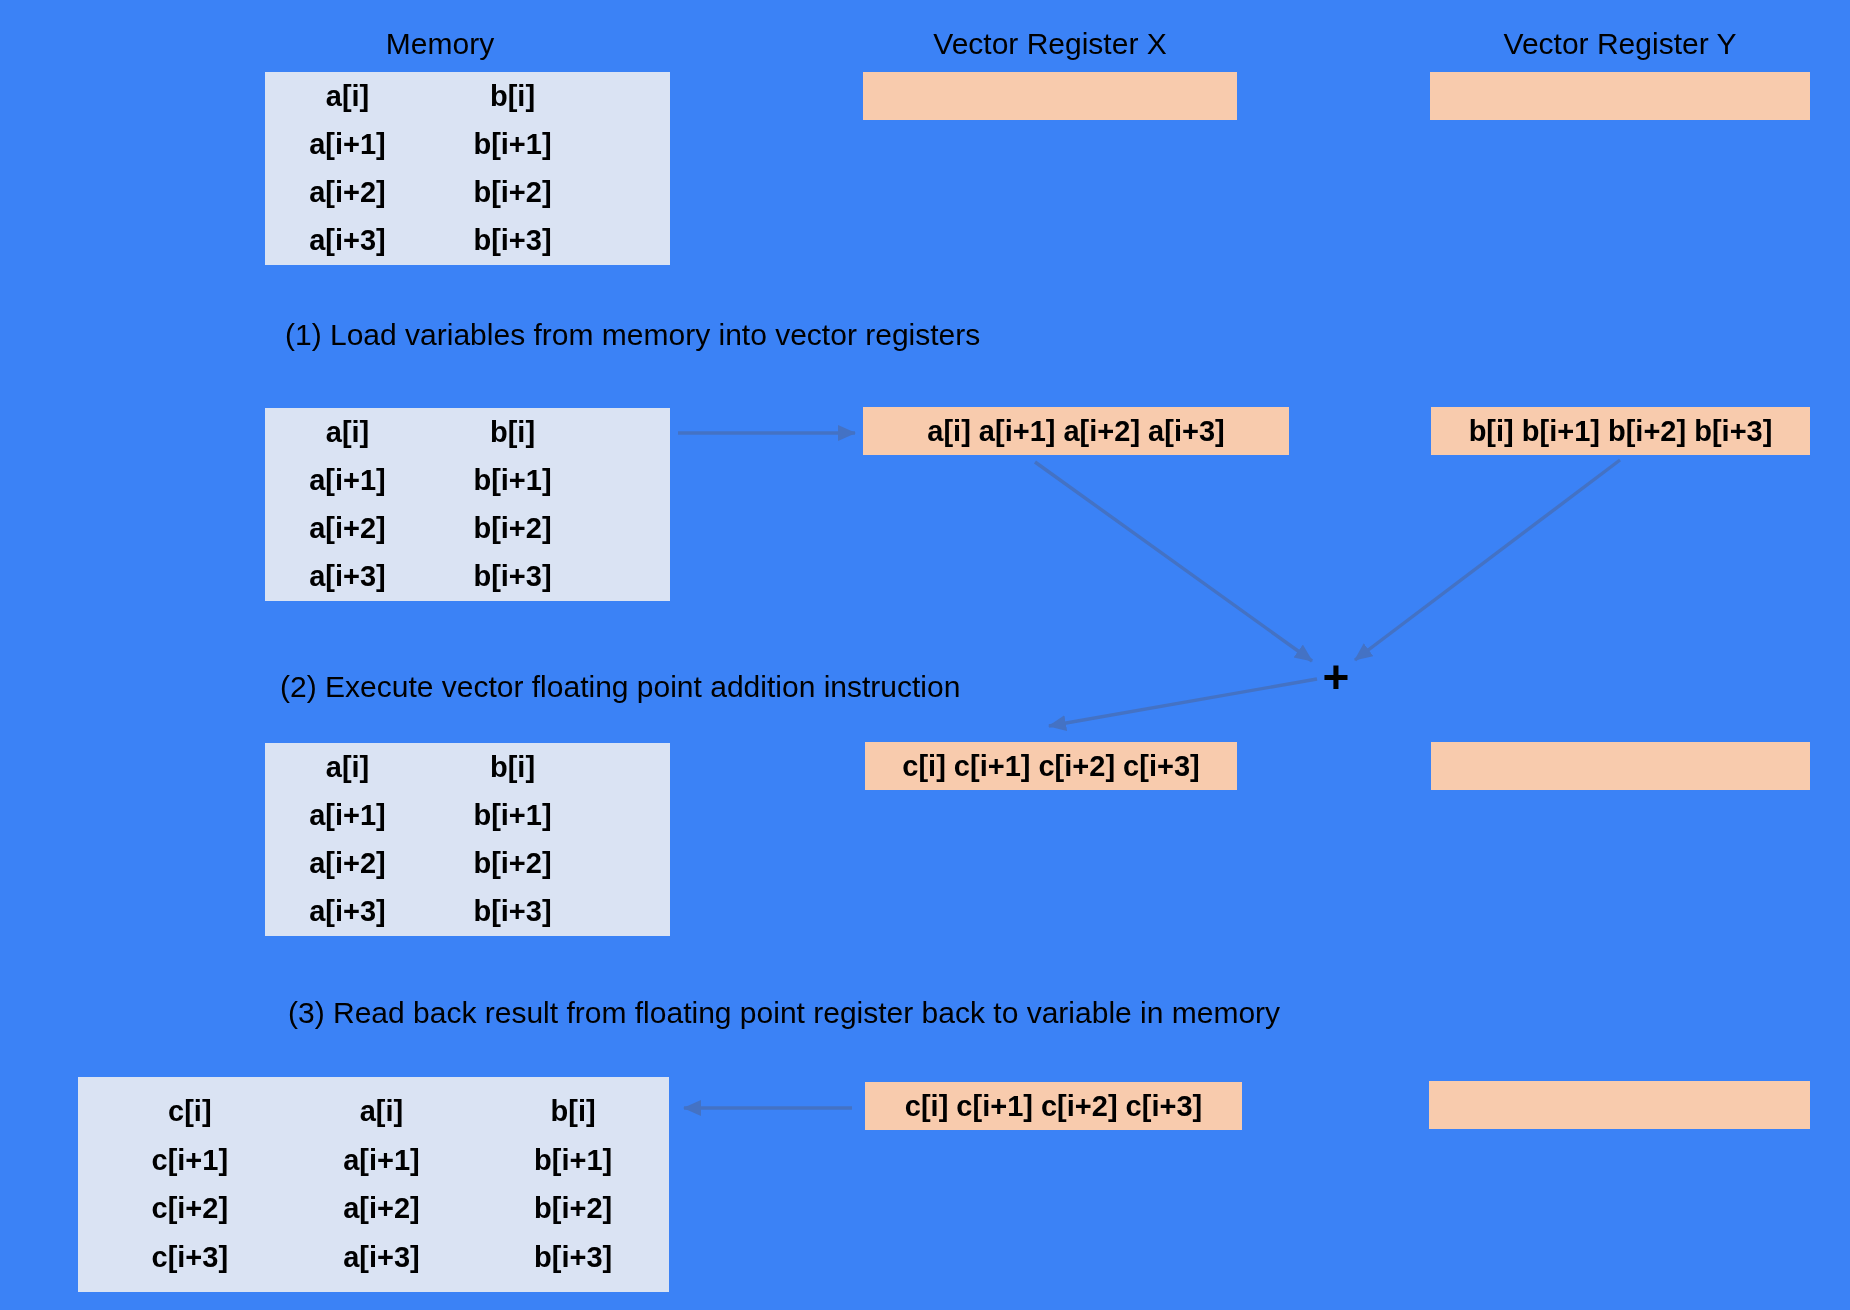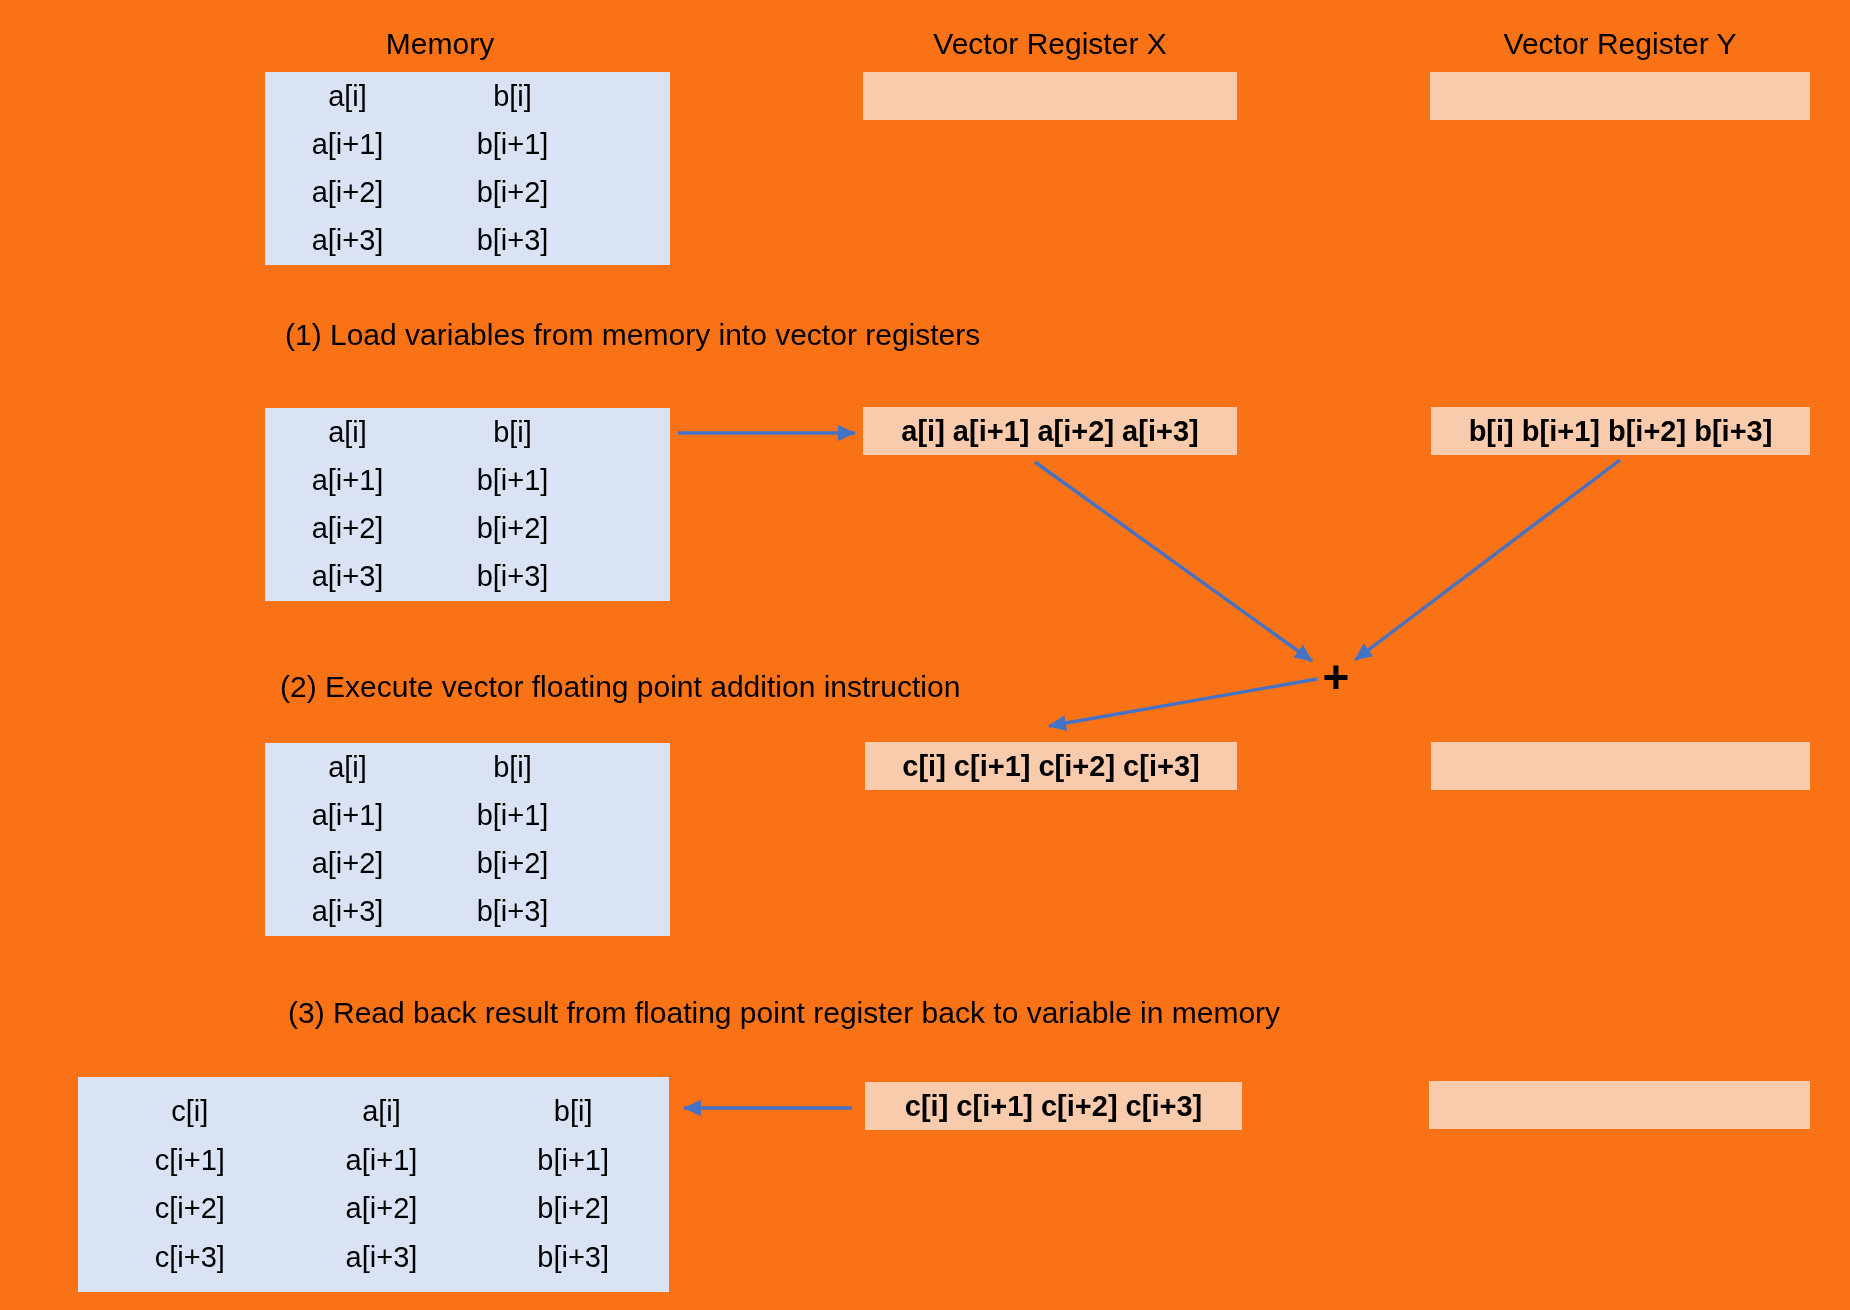--- a/index.html
+++ b/index.html
@@ -1,28 +1,29 @@
 <!DOCTYPE html>
 <html style="--mem-fill: #dae3f3; --reg-fill: #f8cbad; --arrow: #4472c4;"><head>
 <meta charset="utf-8">
 <style>
   html,body { margin:0; padding:0; background:#ffffff; }
   .canvas {
-    position:relative; width:1850px; height:1310px; background:#f97316;
+    position:relative; width:1850px; height:1310px; background:#3b82f6;
     font-family:"Liberation Sans", sans-serif; color:#000; overflow:hidden;
   }
   .title {
     position:absolute; font-size:30px; text-align:center; white-space:nowrap;
   }
   .caption {
     position:absolute; font-size:30px; white-space:nowrap;
   }
   .mem-box {
     position:absolute; background:var(--mem-fill,#dae3f3); display:grid;
     box-sizing:border-box;
+    font-weight:bold;
   }
   .mem-box.two { grid-template-columns:1fr 1fr; padding-right:75px; }
   .mem-box.three { grid-template-columns:1fr 1fr 1fr; padding-top:10px; padding-bottom:10px;padding-left:16px; }
   .cell {
     display:flex; align-items:center; justify-content:center;
     font-size:29px; white-space:nowrap;
   }
   .reg-bar {
     position:absolute; background:var(--reg-fill,#f8cbad); height:48px;
     display:flex; align-items:center; justify-content:center;
@@ -63,21 +64,21 @@
   <div class="mem-box two" style="left:265px; top:408px; width:405px; height:193px;">
     <div class="cell">a[i]</div>
     <div class="cell">b[i]</div>
     <div class="cell">a[i+1]</div>
     <div class="cell">b[i+1]</div>
     <div class="cell">a[i+2]</div>
     <div class="cell">b[i+2]</div>
     <div class="cell">a[i+3]</div>
     <div class="cell">b[i+3]</div>
   </div>
-  <div class="reg-bar" style="left:863px; top:407px; width:374px;">a[i] a[i+1] a[i+2] a[i+3]</div>
+  <div class="reg-bar" style="left:863px; top:407px; width:426px;">a[i] a[i+1] a[i+2] a[i+3]</div>
   <div class="reg-bar" style="left:1431px; top:407px; width:379px;">b[i] b[i+1] b[i+2] b[i+3]</div>
 
   <div class="caption" style="left:280px; top:658px;margin-top:12px;">(2) Execute vector floating point addition instruction</div>
   <div class="plus">+</div>
 
   <div class="mem-box two" style="left:265px; top:743px; width:405px; height:193px;">
     <div class="cell">a[i]</div>
     <div class="cell">b[i]</div>
     <div class="cell">a[i+1]</div>
     <div class="cell">b[i+1]</div>

